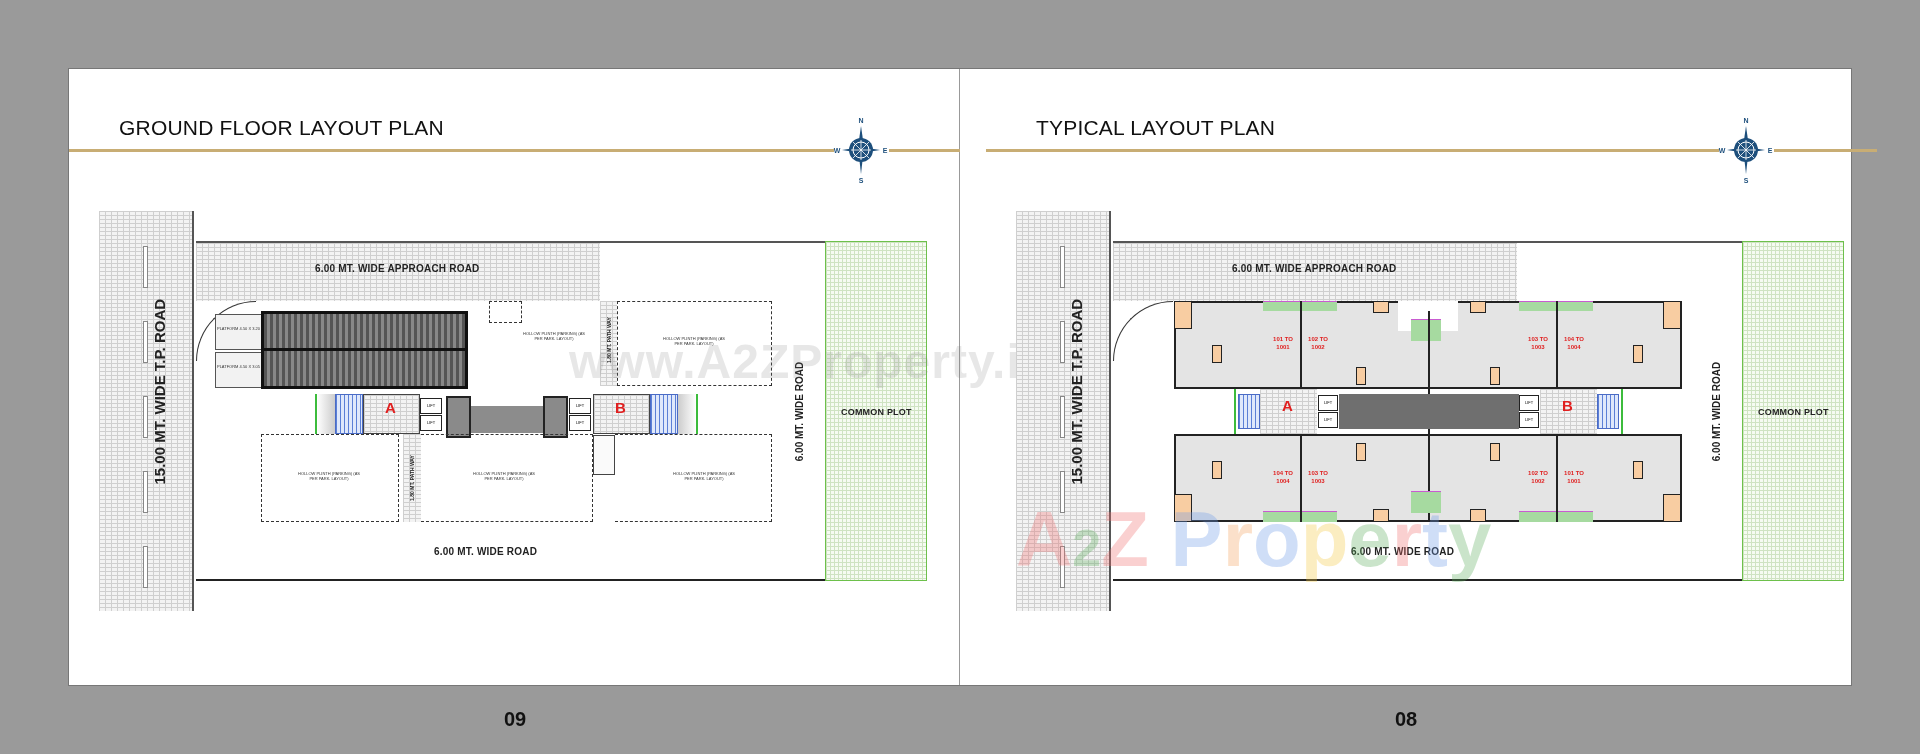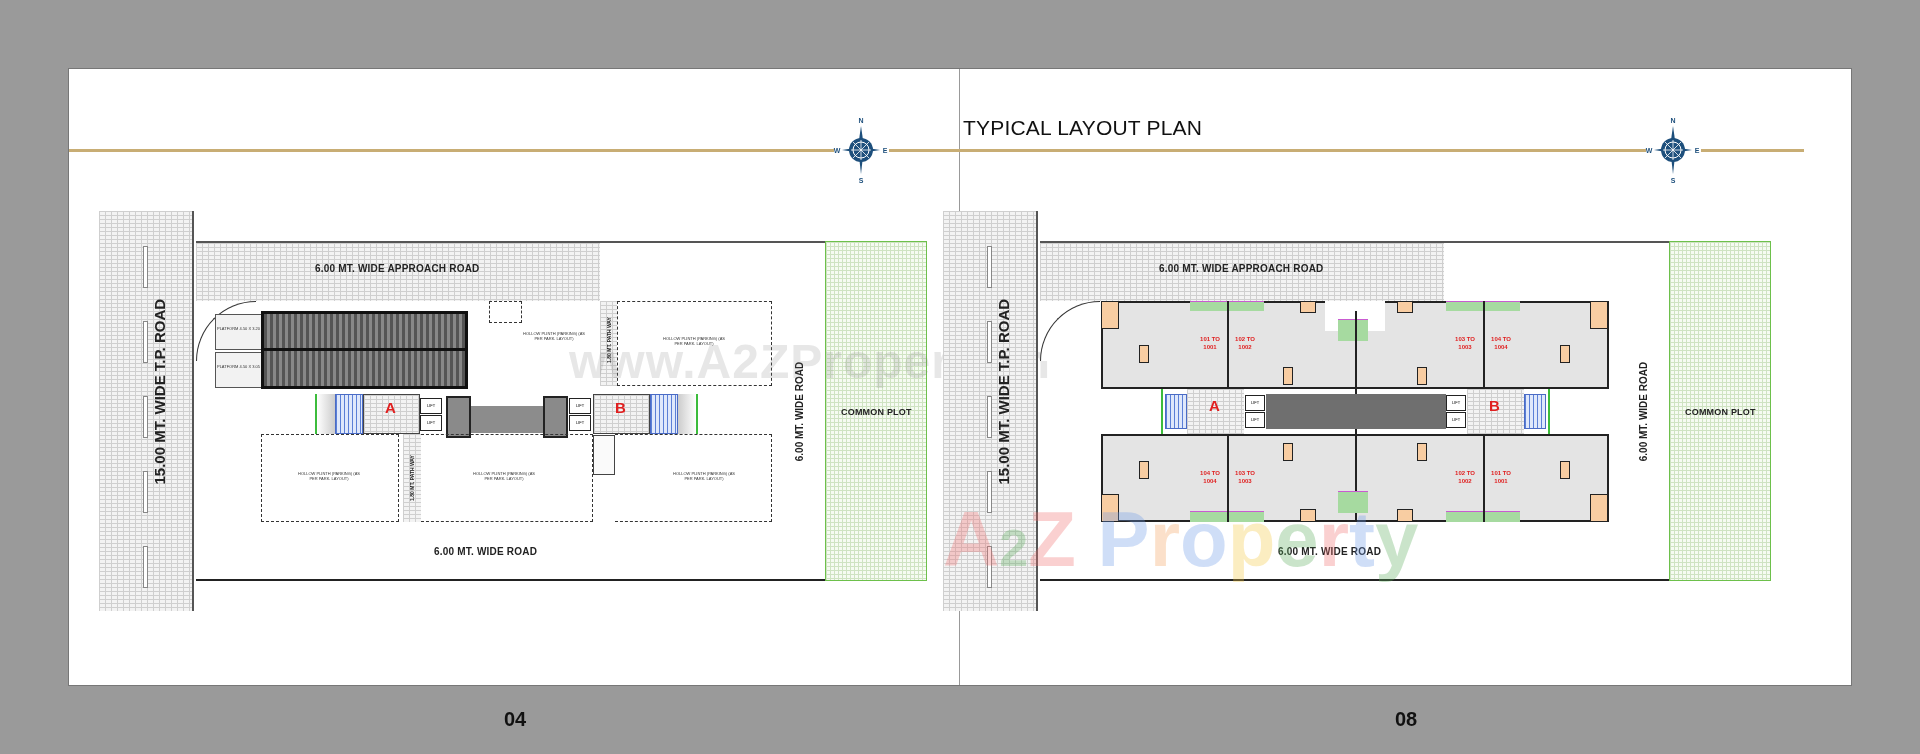--- a/index.html
+++ b/index.html
@@ -1,20 +1,20 @@
 <!DOCTYPE html>
 <html><head>
 <meta charset="utf-8">
 <style>
   * { box-sizing: border-box; margin: 0; padding: 0; }
   html, body { width: 1920px; height: 754px; overflow: hidden; background: #9a9a9a; font-family: "Liberation Sans", sans-serif; }
   .spread { position: absolute; left: 68px; top: 68px; width: 1784px; height: 618px; background: #fff; border: 1px solid #777; }
   .page { position: absolute; top: 0; width: 891px; height: 616px; }
   .page.left { left: 0; border-right: 1px solid #999; }
-  .page.right { left: 844px; }
+  .page.right { left: 917px; }
   .title { position: absolute; left: 50px; top: 47px; font-size: 21px; color: #111; letter-spacing: 0.2px; }
   .goldline { position: absolute; top: 80px; height: 3px; background: #c8ad74; }
   .compass { position: absolute; top: 46px; width: 56px; height: 70px; }
   .compass svg { width: 56px; height: 70px; display: block; }
   .pagenum { position: absolute; top: 708px; font-size: 20px; font-weight: bold; color: #111; }
   .plan { position: absolute; left: 30px; top: 142px; width: 830px; height: 400px; }
   .grid { background-color: #f3f3f3; background-image: linear-gradient(#cfcfcf 1px, transparent 1px), linear-gradient(90deg, #cfcfcf 1px, transparent 1px); background-size: 6px 4px; }
   .greengrid { background-color: #f6fbf2; background-image: linear-gradient(#cfe3c2 1px, transparent 1px), linear-gradient(90deg, #cfe3c2 1px, transparent 1px); background-size: 4px 4px; border: 1px solid #6dc04b; }
   .abs { position: absolute; }
   .road-label { position: absolute; font-weight: bold; color: #222; font-size: 10px; white-space: nowrap; letter-spacing: 0.2px; }
@@ -32,20 +32,21 @@
   .unitlabel { position: absolute; color: #e02020; font-size: 6px; text-align: center; line-height: 8px; font-weight: bold; }
   .watermark1 { position: absolute; left: 500px; top: 265px; font-size: 48px; color: rgba(120,120,120,0.18); font-weight: bold; white-space: nowrap; letter-spacing: 1px; }
   .watermark2 { position: absolute; left: 30px; top: 425px; font-size: 78px; font-weight: bold; white-space: nowrap; opacity: 0.32; }
 </style>
 </head>
 <body>
 
 <div class="spread">
 
   <div class="page left">
+    <div class="title">GROUND FLOOR LAYOUT PLAN</div>
     <div class="goldline" style="left:0;width:765px;"></div>
     <div class="goldline" style="left:820px;width:71px;"></div>
     <div class="compass" style="left:764px;">
       <svg viewBox="0 0 56 70">
         <text x="28" y="8" font-size="7" text-anchor="middle" fill="#1d4f7c" font-family="Liberation Sans, sans-serif" font-weight="bold">N</text>
         <text x="28" y="68" font-size="7" text-anchor="middle" fill="#1d4f7c" font-family="Liberation Sans, sans-serif" font-weight="bold">S</text>
         <text x="4" y="38" font-size="7" text-anchor="middle" fill="#1d4f7c" font-family="Liberation Sans, sans-serif" font-weight="bold">W</text>
         <text x="52" y="38" font-size="7" text-anchor="middle" fill="#1d4f7c" font-family="Liberation Sans, sans-serif" font-weight="bold">E</text>
         <polygon points="28,11 31,32 28,59 25,32" fill="#1d4f7c"></polygon>
         <polygon points="9,35 28,32 47,35 28,38" fill="#1d4f7c"></polygon>
@@ -225,14 +226,14 @@
       <div class="abs greengrid" style="left:726px;top:30px;width:102px;height:340px;"></div>
       <div class="road-label" style="left:742px;top:196px;font-size:9px;">COMMON PLOT</div>
     </div>
 
     <div class="watermark2">
       <span style="color:#f07070;">A</span><span style="color:#5cae5c;font-size:52px;">2</span><span style="color:#f07070;">Z </span><span style="color:#6e9be8;">P</span><span style="color:#f5a25c;">r</span><span style="color:#6e9be8;">o</span><span style="color:#f5c842;">p</span><span style="color:#5cae5c;">e</span><span style="color:#f07070;">r</span><span style="color:#6e9be8;">t</span><span style="color:#5cae5c;">y</span>
     </div>
   </div>
 </div>
 
-<div class="pagenum" style="left:504px;">04</div>
+<div class="pagenum" style="left:504px;">09</div>
 <div class="pagenum" style="left:1395px;">08</div>
 
 </body></html>

